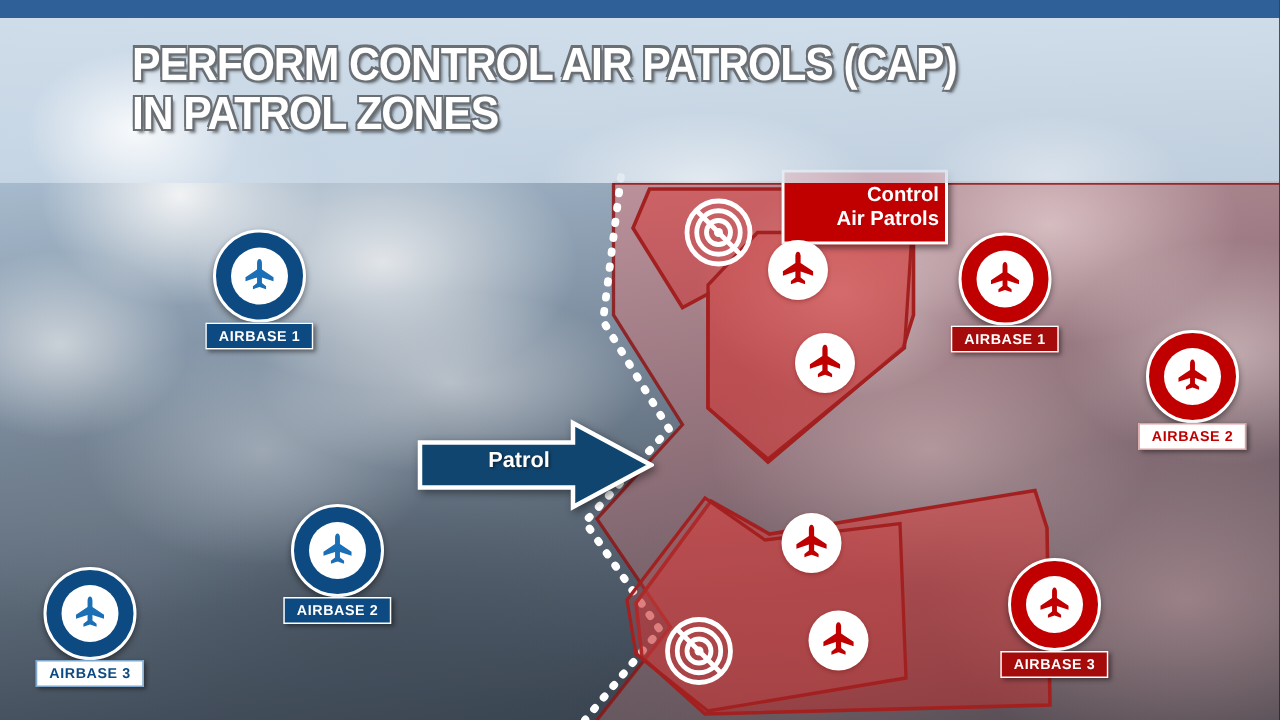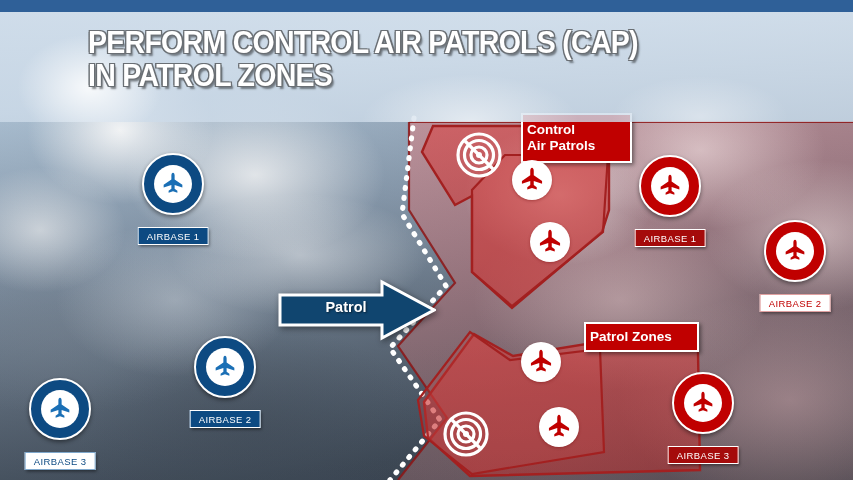--- a/index.html
+++ b/index.html
@@ -67,21 +67,21 @@
 
   
   .territory-edge{position:absolute;left:0;top:0;width:853px;height:480px;pointer-events:none;}
 
   
   .zone{position:absolute;left:0;top:0;width:853px;height:480px;pointer-events:none;}
 
   
   .callout{
     position:absolute;background:#c00000;border:2px solid #ffffff;
-    color:#ffffff;font-weight:bold;text-align:left;
+    color:#ffffff;font-weight:bold;text-align:right;
     box-shadow:2px 2px 4px rgba(0,0,0,.45);
     line-height:1.18;white-space:pre-line;
   }
   #callout-cap{left:521px;top:113px;width:99px;padding:7px 4px;font-size:13.5px;}
   #callout-zones{left:584px;top:322px;width:103px;padding:5px 4px;font-size:13.5px;}
 
   
   #attack-arrow{
     position:absolute;left:278px;top:279px;width:158px;height:62px;
     filter:drop-shadow(2px 2px 3px rgba(0,0,0,.45));
@@ -100,24 +100,23 @@
     display:flex;align-items:center;justify-content:center;
   }
   .marker .inner{border-radius:50%;display:flex;align-items:center;justify-content:center;}
   .marker-blue .disc{background:#0d4a82;border:2.5px solid #ffffff;}
   .marker-blue .inner{background:#ffffff;}
   .marker-red  .disc{background:#c00000;border:2.5px solid #ffffff;}
   .marker-red  .inner{background:#ffffff;}
 
   .mlabel{
     position:absolute;left:50%;transform:translateX(-50%);
-    white-space:nowrap;font-size:9.5px;font-weight:normal;letter-spacing:.4px;
+    white-space:nowrap;font-size:9.5px;font-weight:bold;letter-spacing:.4px;
     padding:2.5px 8px;border:1.5px solid #ffffff;
     box-shadow:1.5px 1.5px 3px rgba(0,0,0,.45);
-    margin-top:12px;
   }
   .lbl-navy-fill{background:#0d4a82;color:#ffffff;}
   .lbl-white-fill{background:#ffffff;color:#0d4a82;border-color:#7fa8cc;}
   .lbl-red-fill{background:#a50b0b;color:#ffffff;}
   .lbl-whitered-fill{background:#ffffff;color:#c00000;border-color:#e0a0a0;}
 
   
   .puck{position:absolute;border-radius:50%;background:#ffffff;
         display:flex;align-items:center;justify-content:center;
         box-shadow:0 1px 3px rgba(120,20,20,.45);}
@@ -157,21 +156,20 @@
 
     <g>
       <path d="M424,402 L474,334 L513,356 L690,327 L698,352 L700,470 L470,476 L428,438 Z" fill="url(#zfill)" stroke="#a32020" stroke-width="2.4"></path>
       <path d="M418,400 L470,332 L510,360 L600,349 L604,452 L472,474 L424,436 Z" fill="rgba(210,70,70,.26)" stroke="#a32020" stroke-width="2.2"></path>
     </g>
   </svg>
 
   <div class="callout" id="callout-cap">Control
 Air Patrols</div>
 
-  <div class="callout" id="callout-zones">Patrol Zones</div>
 
   <svg id="attack-arrow" viewBox="0 0 158 62">
     <polygon points="2,16 104,16 104,3 156,31 104,59 104,46 2,46" fill="#10456f" stroke="#ffffff" stroke-width="3"></polygon>
   </svg>
   <div id="attack-label">Patrol</div>
 
   <div class="marker marker-blue" style="left:142px;top:153px;">
     <div class="disc" style="width:58px;height:58px;">
       <div class="inner" style="width:38px;height:38px;">
         <svg width="26" height="26" viewBox="0 0 32 32">

